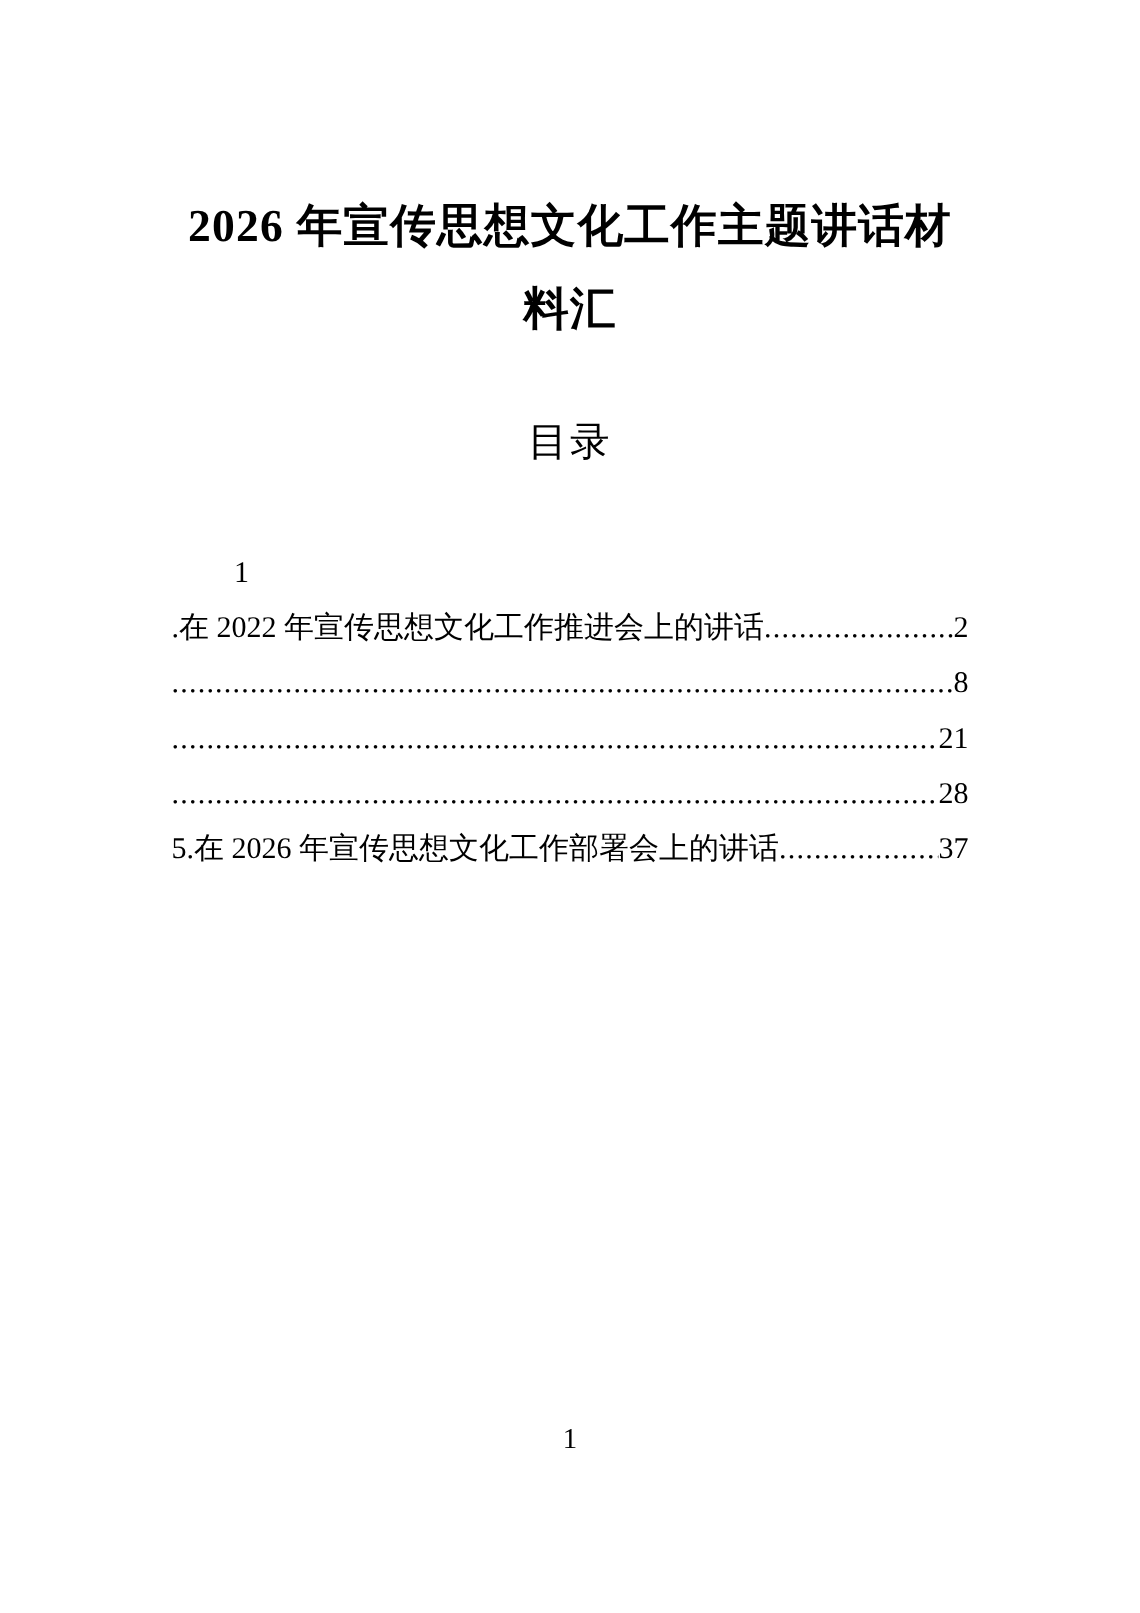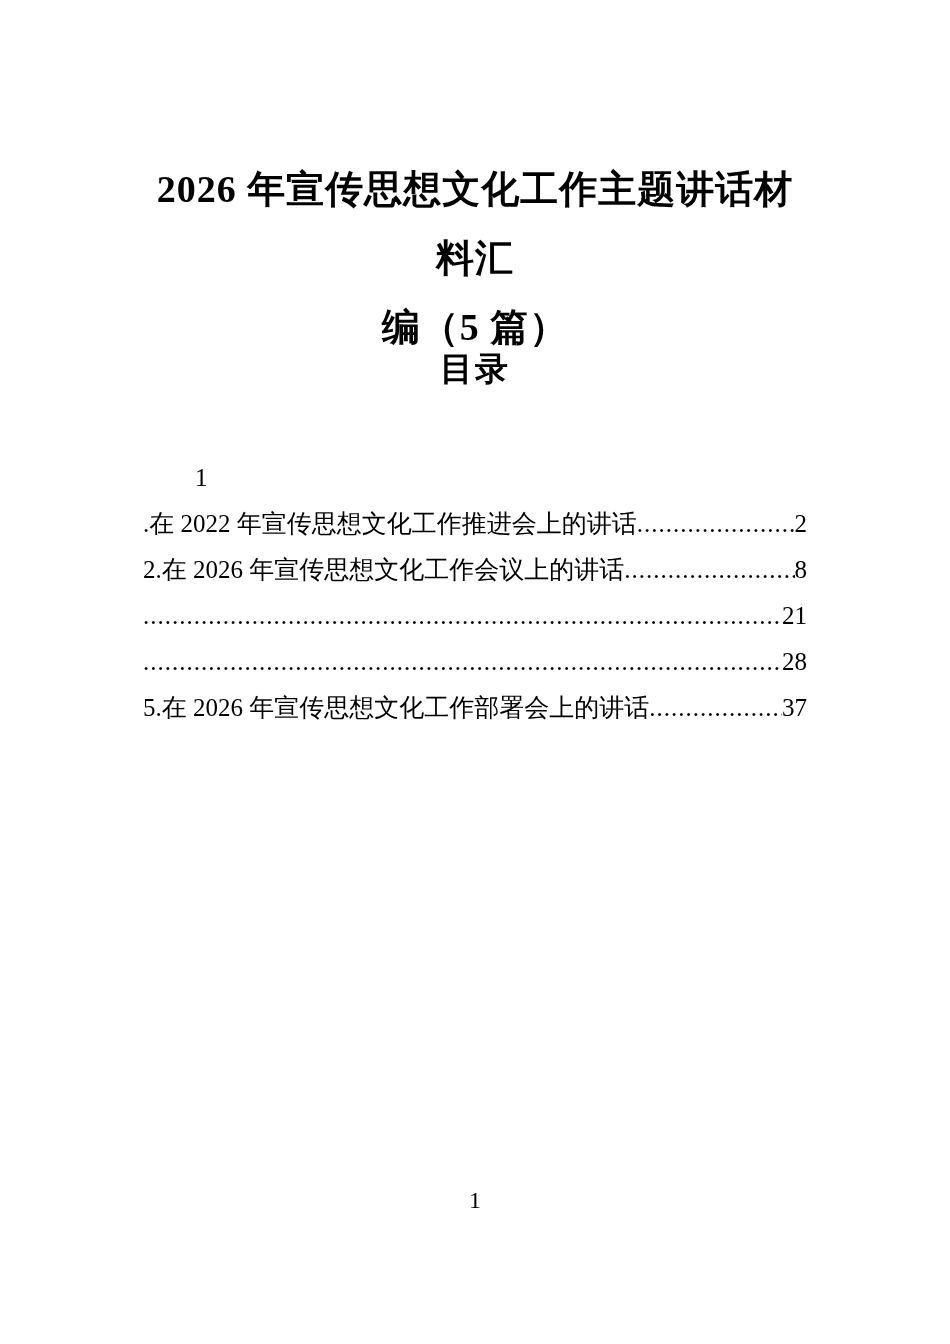--- a/index.html
+++ b/index.html
@@ -27,21 +27,21 @@
     line-height: 69px;
     letter-spacing: 1px;
   }
   .toc-heading {
     position: absolute;
     left: 143px;
     width: 664px;
     top: 346px;
     text-align: center;
     font-size: 33px;
-    font-weight: 700;
+    font-weight: 400;
     line-height: 46px;
     letter-spacing: 2px;
   }
   .toc {
     position: absolute;
     left: 143px;
     width: 664px;
     top: 455px;
     font-size: 25px;
     line-height: 46px;
@@ -77,39 +77,37 @@
     line-height: 28px;
   }
 </style>
 </head>
 <body>
 
 <div class="page">
 
   <div class="doc-title">
     <div>2026 年宣传思想文化工作主题讲话材料汇</div>
-    <div>编（5 篇）</div>
   </div>
 
   <div class="toc-heading">目录</div>
 
   <div class="toc">
 
     <div class="toc-row toc-orphan">
       <span class="toc-text">1</span>
     </div>
 
     <div class="toc-row">
       <span class="toc-text">.在 2022 年宣传思想文化工作推进会上的讲话</span>
       <span class="toc-dots">................................................................................................................................................................</span>
       <span class="toc-page">2</span>
     </div>
 
     <div class="toc-row">
-      <span class="toc-text">2.在 2026 年宣传思想文化工作会议上的讲话</span>
       <span class="toc-dots">................................................................................................................................................................</span>
       <span class="toc-page">8</span>
     </div>
 
 
     <div class="toc-row">
       <span class="toc-dots">................................................................................................................................................................</span>
       <span class="toc-page">21</span>
     </div>
 

